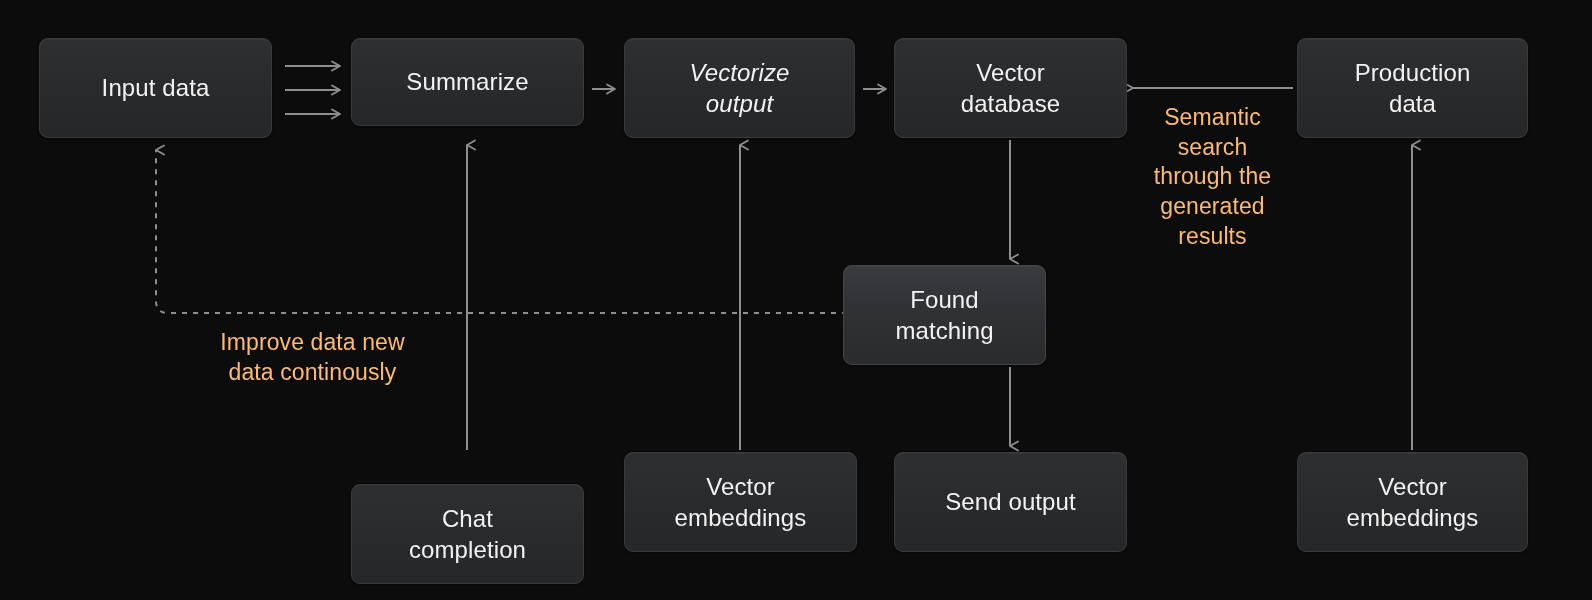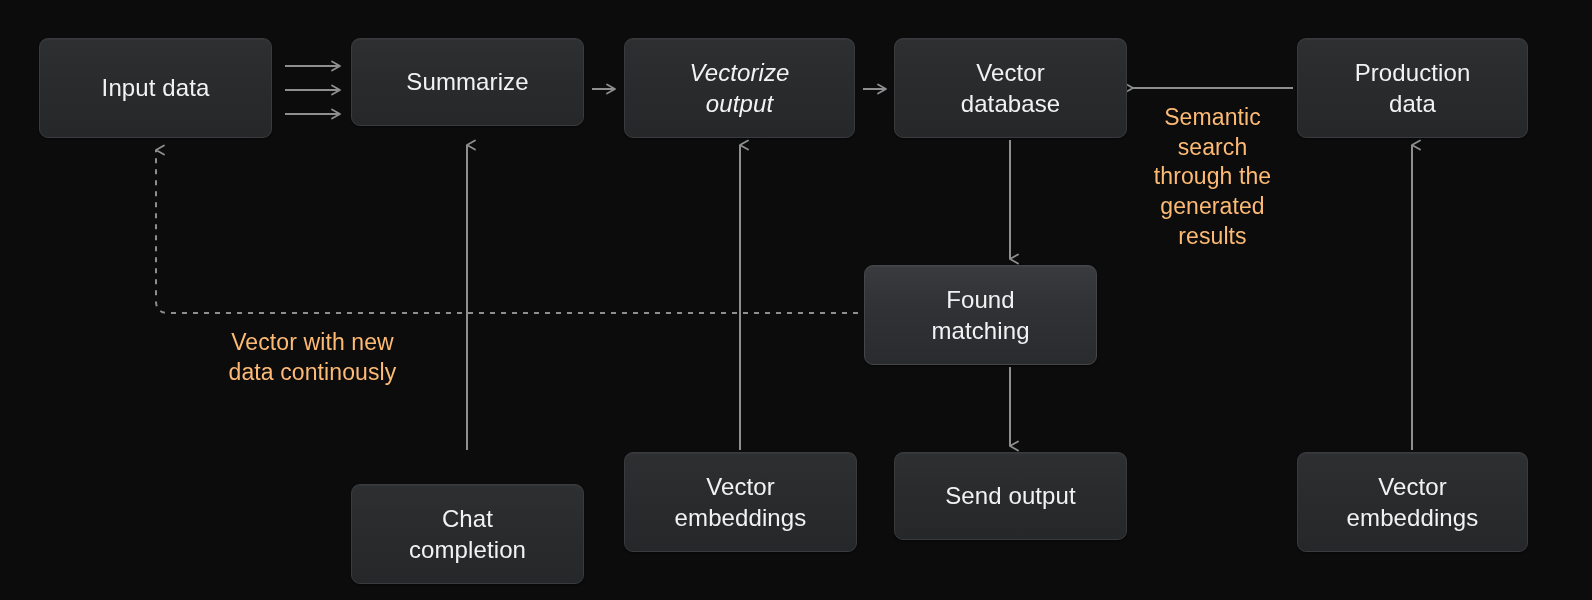--- a/index.html
+++ b/index.html
@@ -122,46 +122,46 @@
   <div class="node" style="left:894px; top:38px; width:233px; height:100px;">
     <span>Vector
 database</span>
   </div>
 
   <div class="node" style="left:1297px; top:38px; width:231px; height:100px;">
     <span>Production
 data</span>
   </div>
 
-  <div class="node highlight" style="left:864px; top:265px; width:233px; height:100px;">
+  <div class="node highlight" style="left:843px; top:265px; width:203px; height:100px;">
     <span>Found
 matching</span>
   </div>
 
   <div class="node" style="left:351px; top:452px; width:233px; height:100px;margin-top:32px;">
     <span>Chat
 completion</span>
   </div>
 
   <div class="node" style="left:624px; top:452px; width:233px; height:100px;">
     <span>Vector
 embeddings</span>
   </div>
 
-  <div class="node" style="left:894px; top:452px; width:233px; height:88px;">
+  <div class="node" style="left:894px; top:452px; width:233px; height:100px;">
     <span>Send output</span>
   </div>
 
   <div class="node" style="left:1297px; top:452px; width:231px; height:100px;">
     <span>Vector
 embeddings</span>
   </div>
 
   <div class="edge-label" style="left:1135px; top:103px; width:155px;">Semantic
 search
 through the
 generated
 results</div>
 
-  <div class="edge-label" style="left:180px; top:328px; width:265px;">Vector with new
+  <div class="edge-label" style="left:180px; top:328px; width:265px;">Improve data new
 data continously</div>
 
 </div>
 
 </body></html>

